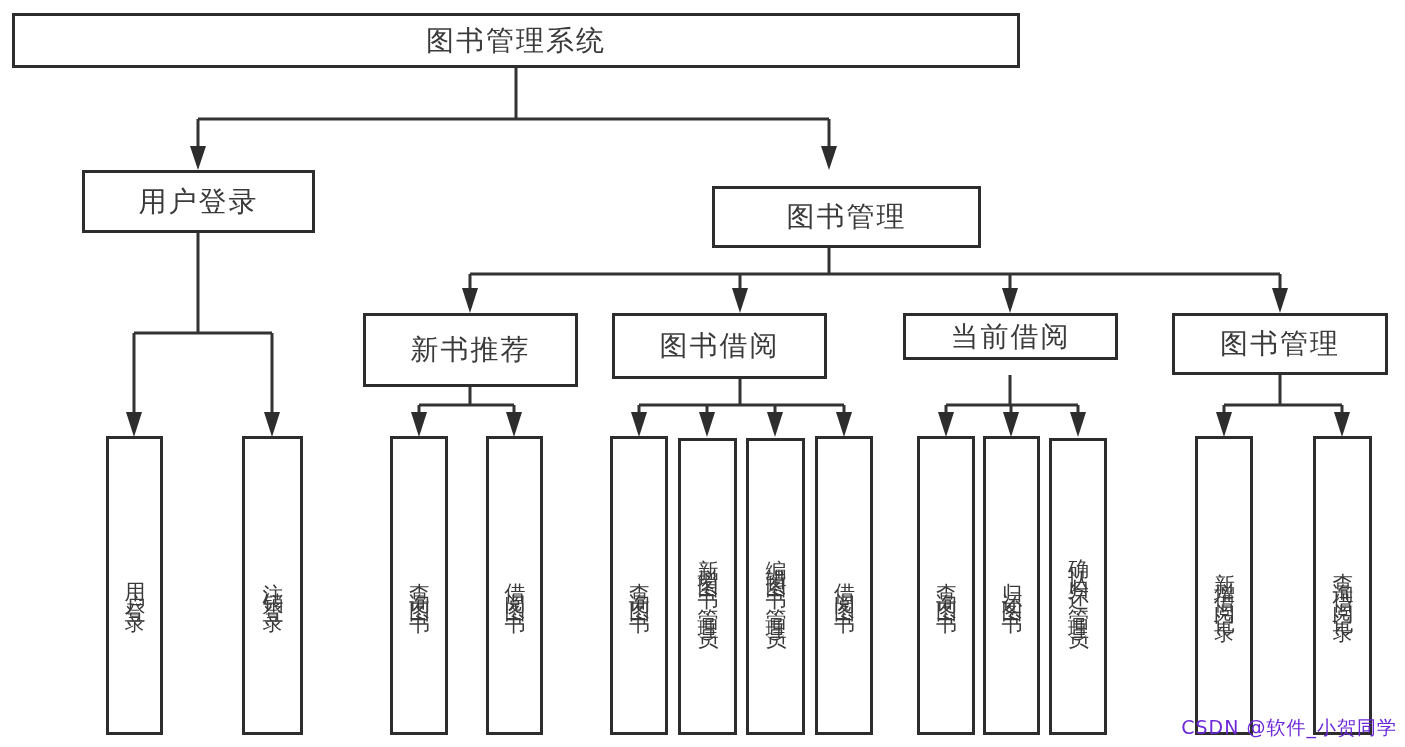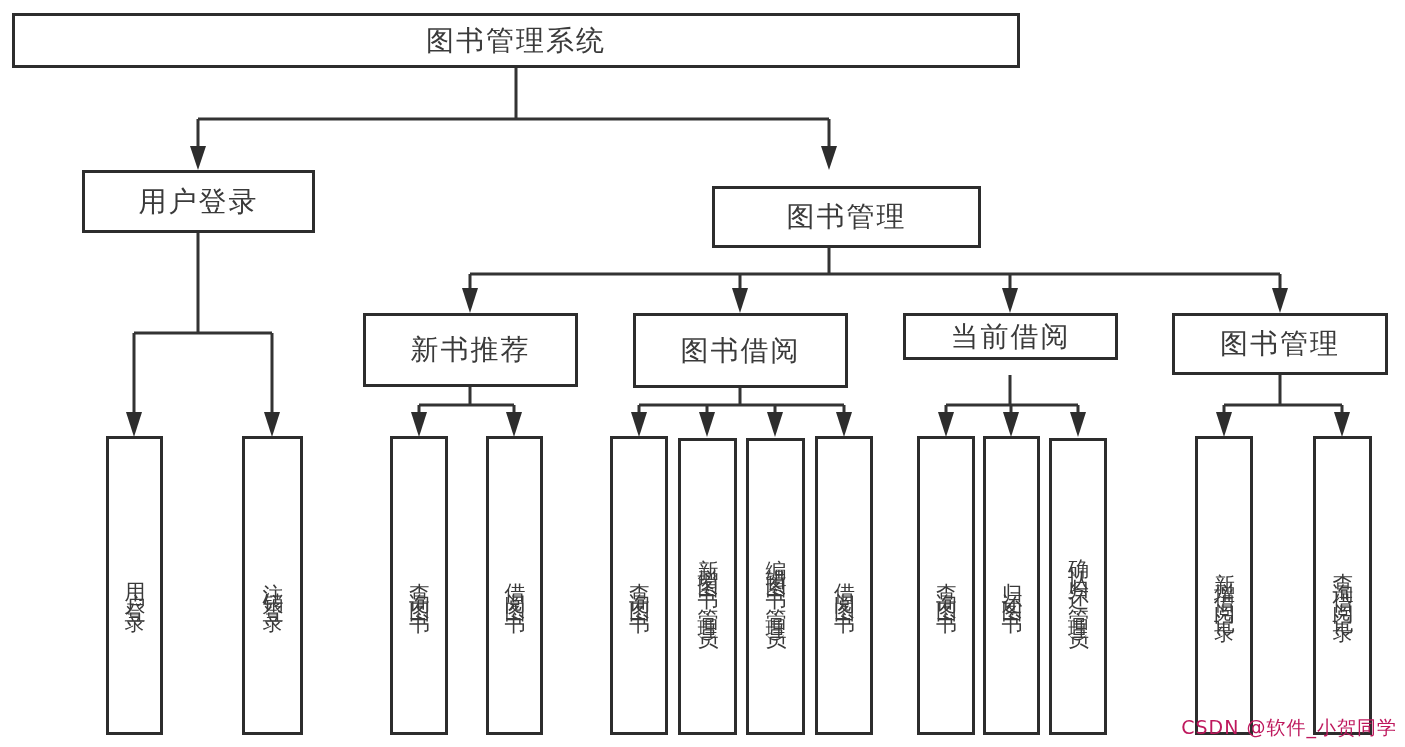--- a/index.html
+++ b/index.html
@@ -34,21 +34,21 @@
     font-size:21px;
     letter-spacing:10px;
     line-height:1;
     white-space:nowrap;
   }
   .watermark{
     position:absolute;
     right:8px;
     bottom:6px;
     font-size:19px;
-    color:#be185d;
+    color:#6d28d9;
     letter-spacing:1px;
     z-index:3;
     white-space:nowrap;
   }
 </style>
 </head>
 <body>
 
 <div id="canvas">
 
@@ -106,21 +106,21 @@
   <div class="box h" style="left:82px;top:170px;width:233px;height:63px">
     <span>用户登录</span>
   </div>
   <div class="box h" style="left:712px;top:186px;width:269px;height:62px">
     <span>图书管理</span>
   </div>
 
   <div class="box h" style="left:363px;top:313px;width:215px;height:74px">
     <span>新书推荐</span>
   </div>
-  <div class="box h" style="left:633px;top:313px;width:215px;height:75px">
+  <div class="box h" style="left:612px;top:313px;width:215px;height:66px">
     <span>图书借阅</span>
   </div>
   <div class="box h" style="left:903px;top:313px;width:215px;height:47px">
     <span>当前借阅</span>
   </div>
   <div class="box h" style="left:1172px;top:313px;width:216px;height:62px">
     <span>图书管理</span>
   </div>
 
   <div class="box v" style="left:106px;top:436px;width:57px;height:299px">

